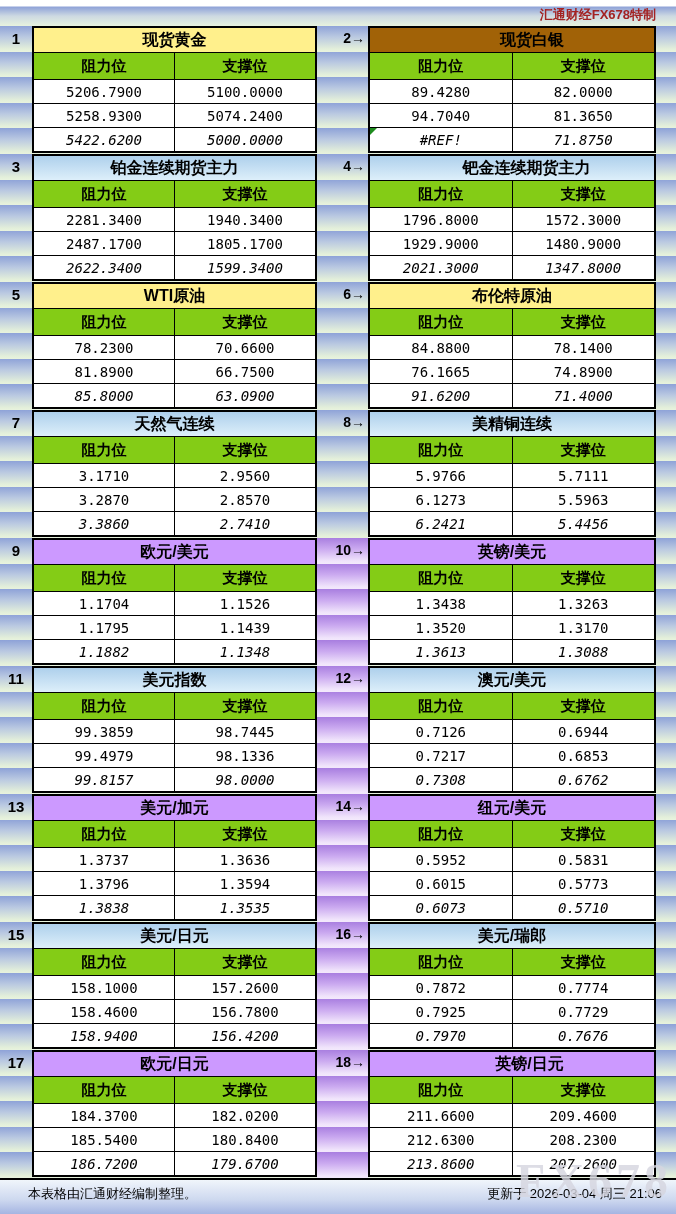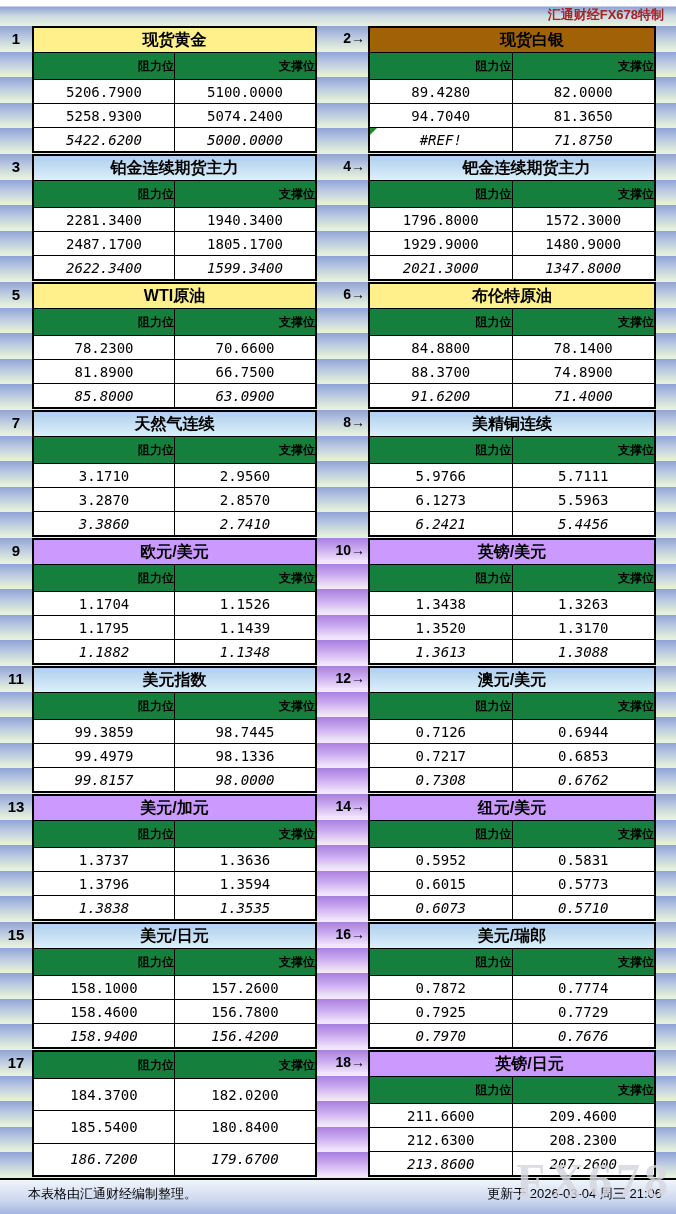--- a/index.html
+++ b/index.html
@@ -4,21 +4,21 @@
 <style>
   html,body{margin:0;padding:0;}
   body{
     width:676px;height:1214px;overflow:hidden;position:relative;
     font-family:"Liberation Sans","DejaVu Sans",sans-serif;
     background:#fff;
   }
   .top-note{
     height:26px;box-sizing:border-box;
     background:linear-gradient(180deg,#ffffff 0px,#ffffff 6px,#8fa3d8 7px,#cdd9e2 16px,#e7f2de 26px);
-    text-align:right;padding:6px 12px 0 0;
+    text-align:right;padding:6px 20px 0 0;
     font-size:13px;color:#a32222;font-weight:bold;
   }
   .grid{
     height:1152px;
     background:repeating-linear-gradient(180deg,#8fa3d8 0px,#bac9e1 11px,#e3efda 23px,#e8f3de 25.6px);
   }
   .section{
     display:grid;height:128px;
     grid-template-columns:32px 285px 51px 288px 20px;
   }
@@ -39,22 +39,22 @@
     border:2px solid #000;background:#fff;
     display:flex;flex-direction:column;
   }
   .ptitle{
     height:24px;flex:0 0 24px;line-height:24px;text-align:center;
     font-size:16px;font-weight:bold;color:#000;
     border-bottom:1px solid #000;
   }
   .phead{flex:0 0 26px;display:flex;border-bottom:1px solid #000;}
   .phead .cell{
-    flex:1;text-align:right;line-height:26px;
-    font-size:12px;font-weight:bold;background:#15803d;
+    flex:1;text-align:center;line-height:26px;
+    font-size:15px;font-weight:bold;background:#84cc16;
   }
   .prow{flex:1;display:flex;border-bottom:1px solid #000;}
   .prow:last-child{border-bottom:none;font-style:italic;}
   .cell{box-sizing:border-box;}
   .cell.first{border-right:1px solid #000;}
   .prow .cell{
     flex:1;text-align:center;display:flex;align-items:center;justify-content:center;
     font-size:14px;font-family:"DejaVu Sans Mono","Liberation Mono",monospace;
     color:#000;position:relative;background:#fff;
   }
@@ -200,21 +200,21 @@
         <div class="ptitle" style="background: rgb(255, 240, 140);">布伦特原油</div>
         <div class="phead">
           <div class="cell first">阻力位</div>
           <div class="cell">支撑位</div>
         </div>
         <div class="prow">
           <div class="cell first">84.8800</div>
           <div class="cell">78.1400</div>
         </div>
         <div class="prow">
-          <div class="cell first">88.3700</div>
+          <div class="cell first">76.1665</div>
           <div class="cell">74.8900</div>
         </div>
         <div class="prow">
           <div class="cell first">91.6200</div>
           <div class="cell">71.4000</div>
         </div>
       </div>
       <div></div>
     </div>
     <div class="section">
@@ -438,20 +438,21 @@
         <div class="prow">
           <div class="cell first">0.7970</div>
           <div class="cell">0.7676</div>
         </div>
       </div>
       <div></div>
     </div>
     <div class="section">
       <div class="numcell">17</div>
       <div class="panel">
+        <div class="ptitle" style="background: rgb(204, 153, 255);">欧元/日元</div>
         <div class="phead">
           <div class="cell first">阻力位</div>
           <div class="cell">支撑位</div>
         </div>
         <div class="prow">
           <div class="cell first">184.3700</div>
           <div class="cell">182.0200</div>
         </div>
         <div class="prow">
           <div class="cell first">185.5400</div>

